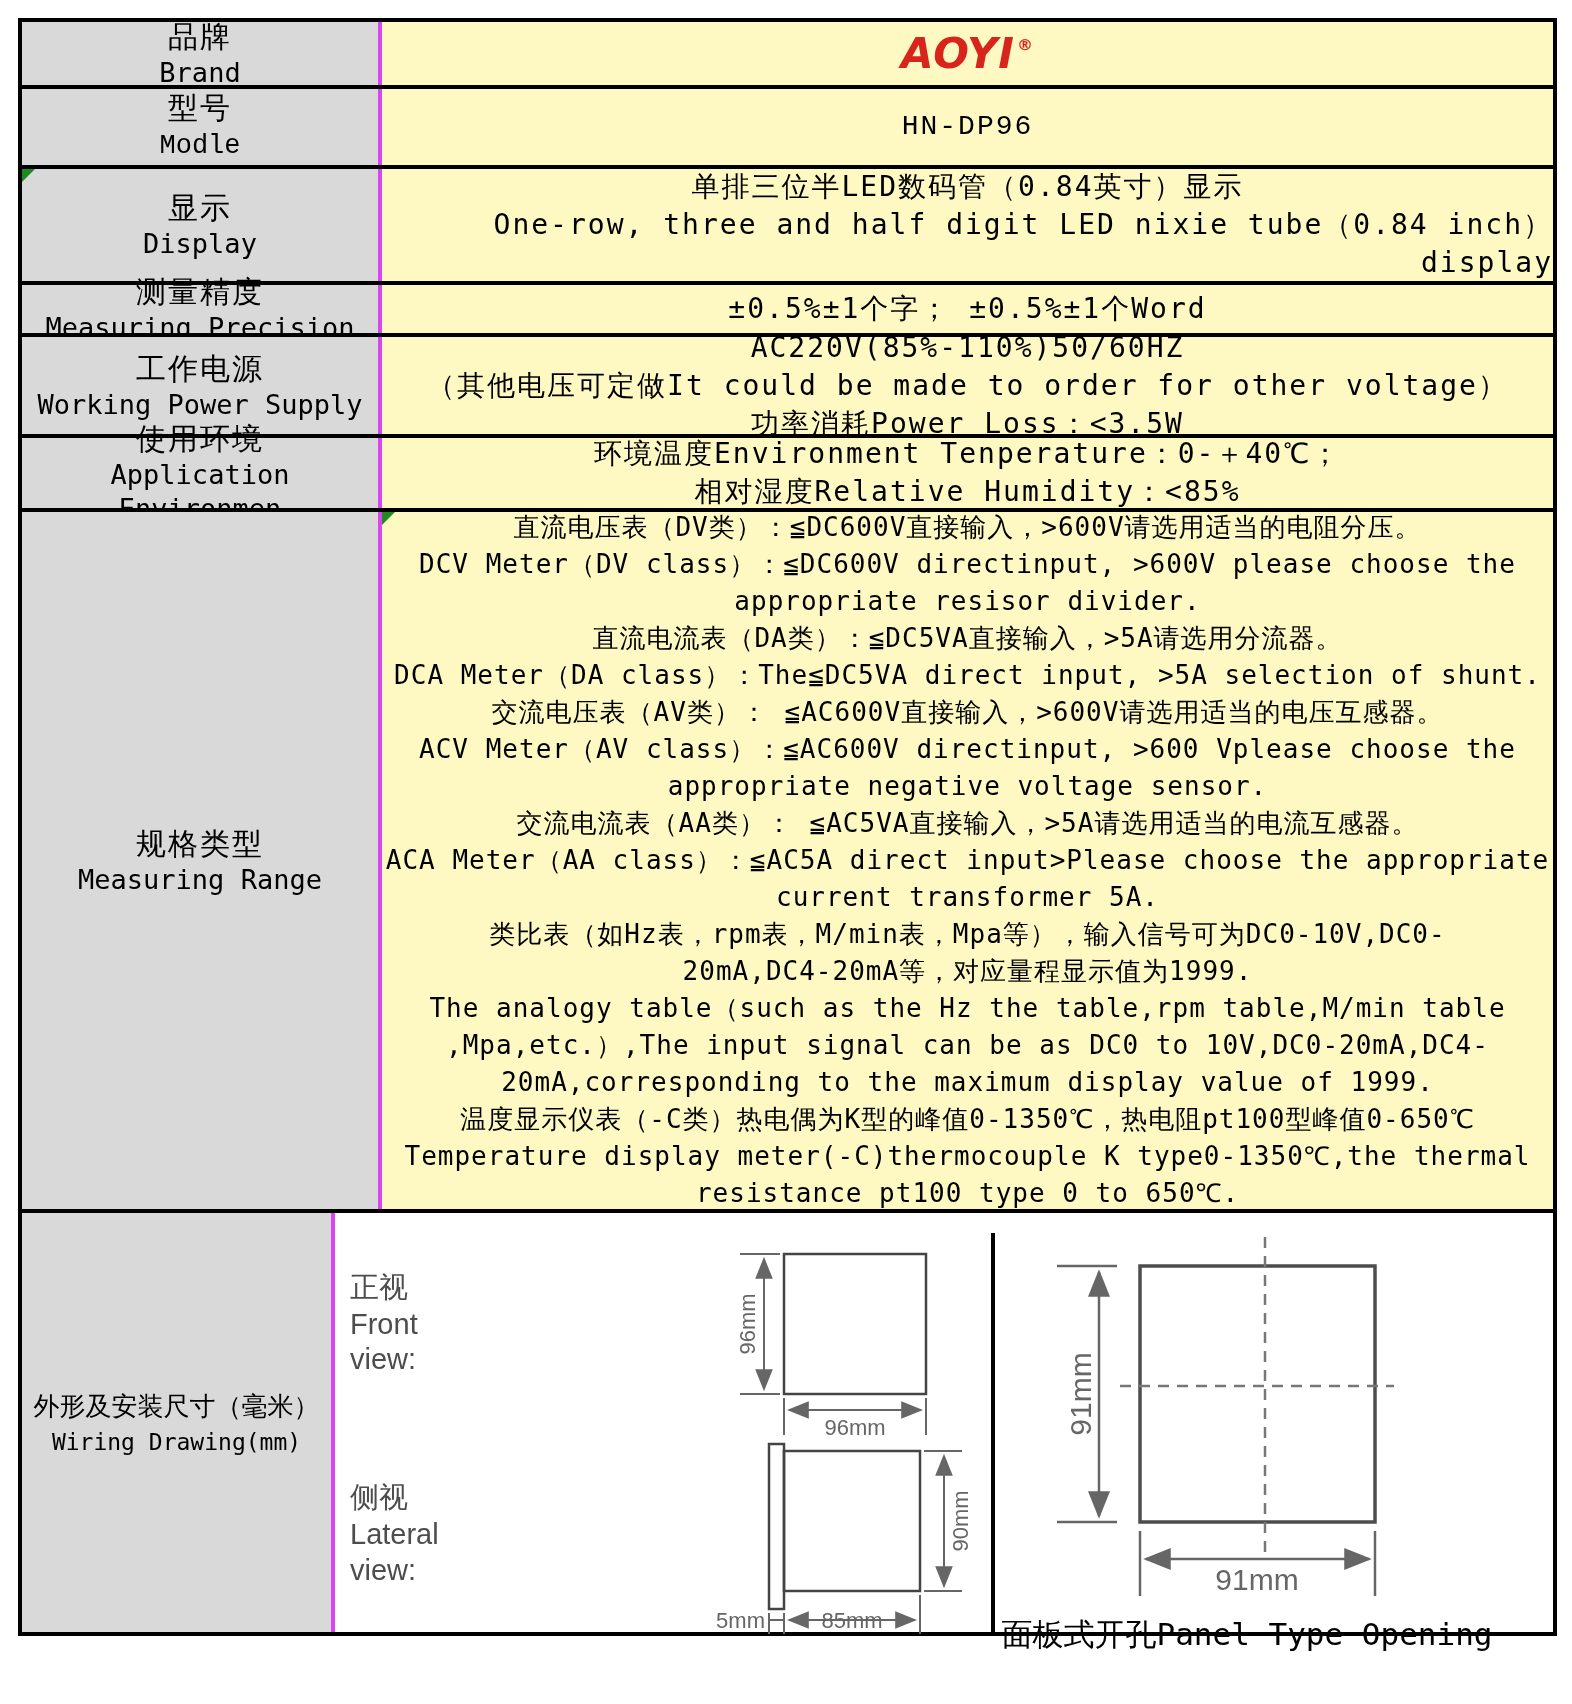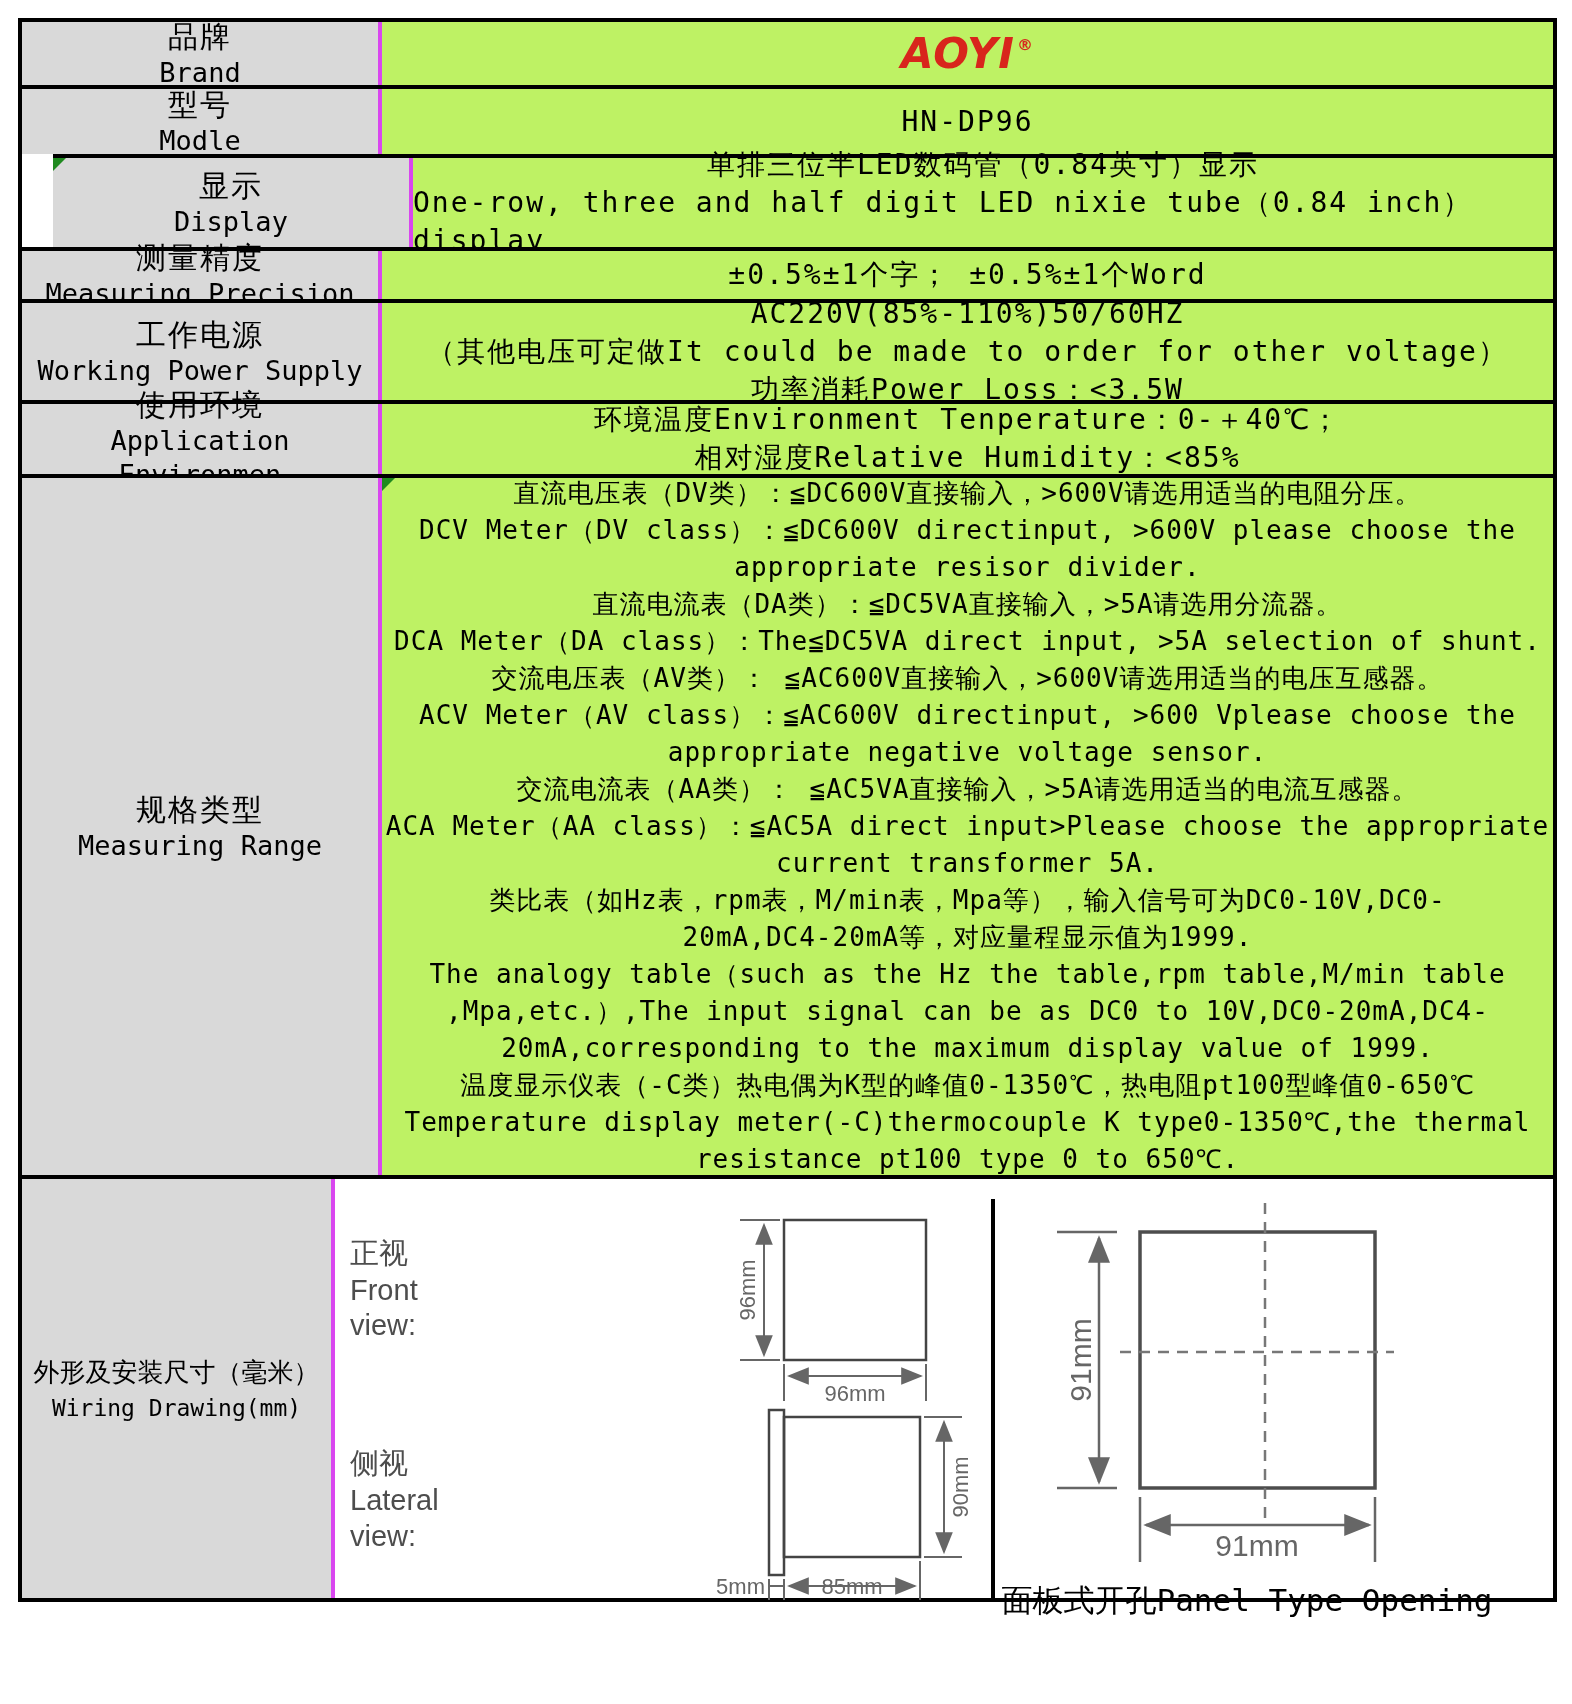--- a/index.html
+++ b/index.html
@@ -4,23 +4,23 @@
 <style>
   html,body{margin:0;padding:0;}
   body{background:#ffffff;font-family:"DejaVu Sans Mono","Liberation Mono",monospace;color:#000;}
   .page{position:relative;width:1572px;height:1704px;background:#fff;overflow:hidden;}
   .spec-table{position:absolute;left:18px;top:18px;width:1539px;border:4px solid #000;box-sizing:border-box;background:#fff;}
   .row{display:flex;border-top:4px solid #000;box-sizing:border-box;}
   .row:first-child{border-top:none;}
   .label{width:360px;min-width:360px;background:#d9d9d9;border-right:4px solid #d946ef;display:flex;flex-direction:column;justify-content:center;align-items:center;text-align:center;position:relative;box-sizing:border-box;}
   .label .zh{font-size:30px;line-height:38px;letter-spacing:2px;}
   .label .en{font-size:27px;line-height:34px;}
-  .value{flex:1;display:flex;flex-direction:column;justify-content:center;align-items:center;text-align:left;position:relative;box-sizing:border-box;background:#bef264;}
+  .value{flex:1;display:flex;flex-direction:column;justify-content:center;align-items:center;text-align:right;position:relative;box-sizing:border-box;background:#fef9c3;}
   .vline{font-size:28px;line-height:38px;letter-spacing:2px;}
-  .r1{height:63px;} .r2{height:69px;} .r3{height:93px;margin-left:31px;} .r4{height:52px;}
+  .r1{height:63px;} .r2{height:80px;font-family:Liberation Mono, monospace;} .r3{height:116px;} .r4{height:52px;}
   .r5{height:101px;} .r6{height:74px;} .r7{height:701px;} .r8{height:423px;}
   .r7 .vline{font-size:26px;line-height:37px;letter-spacing:1px;}
   .r8 .label{width:313px;min-width:313px;}
   .r8 .label .zh{font-size:26px;letter-spacing:0;}
   .r8 .label .en{font-size:23px;}
   .logo{color:#d8251c;font-family:"DejaVu Sans","Liberation Sans",sans-serif;font-weight:bold;font-style:italic;font-size:42px;letter-spacing:1px;line-height:1;}
   .logo sup{font-size:16px;vertical-align:18px;margin-left:2px;}
   .corner-marker{position:absolute;left:0;top:0;width:13px;height:13px;background:#1f8a1f;clip-path:polygon(0 0,100% 0,0 100%);}
   .draw-area{flex:1;display:flex;padding:0;margin-top:20px;}
   .draw-cell-1{width:660px;min-width:660px;border-right:4px solid #000;box-sizing:border-box;position:relative;background:#fff;}

